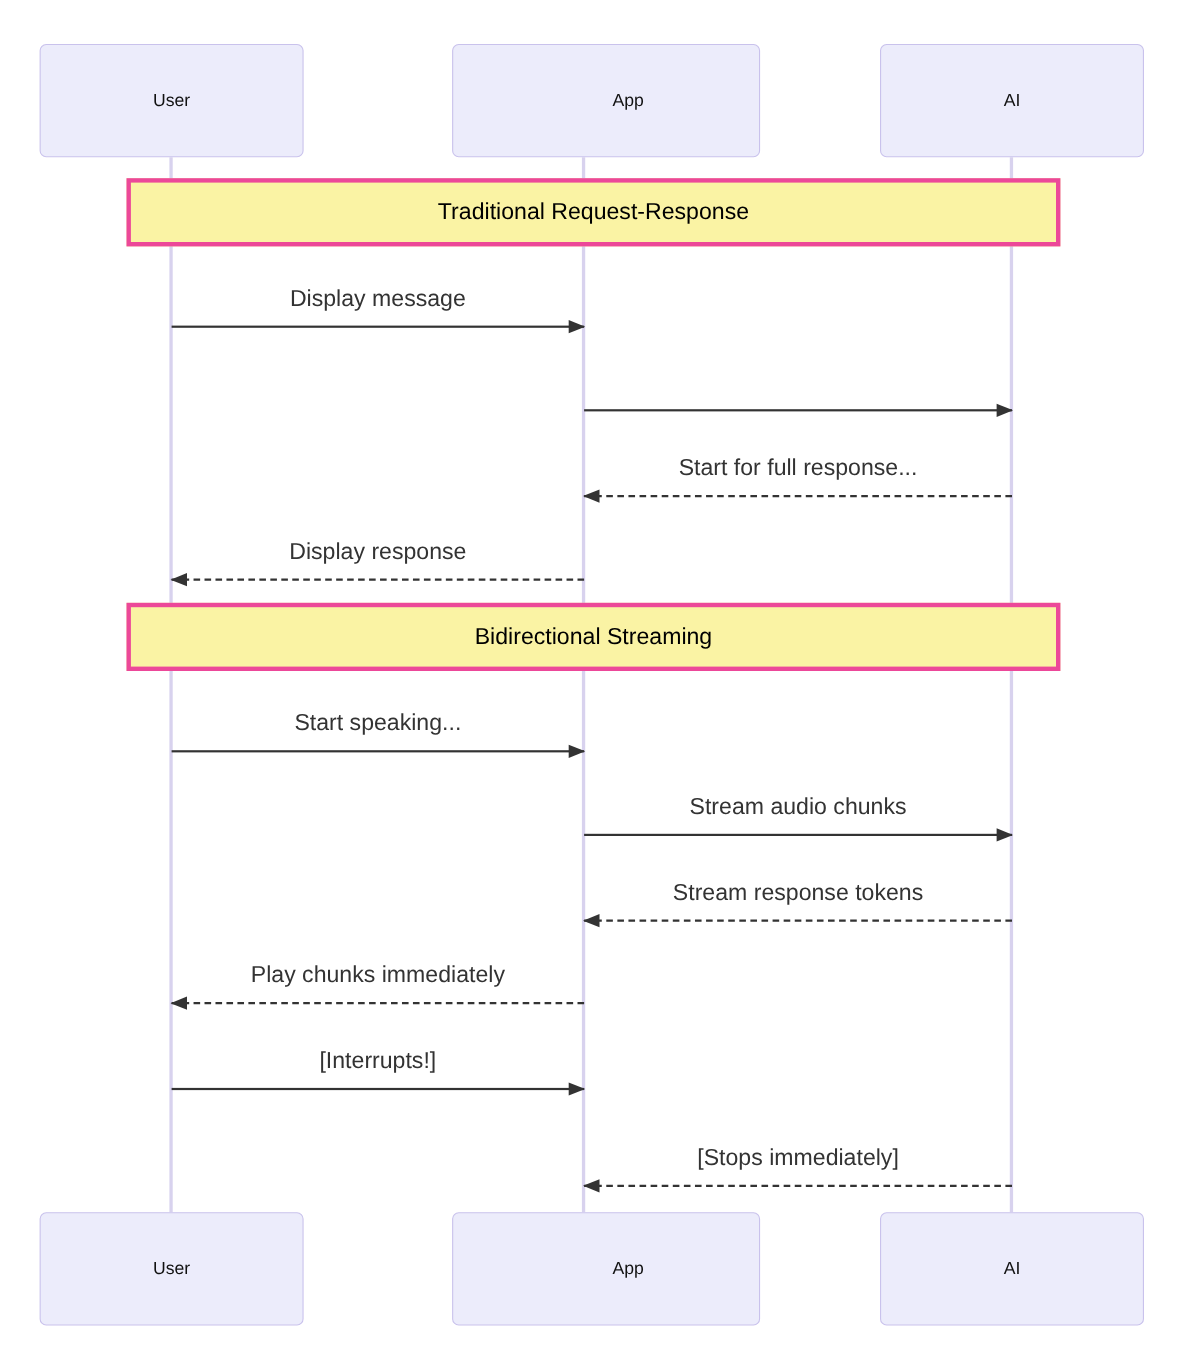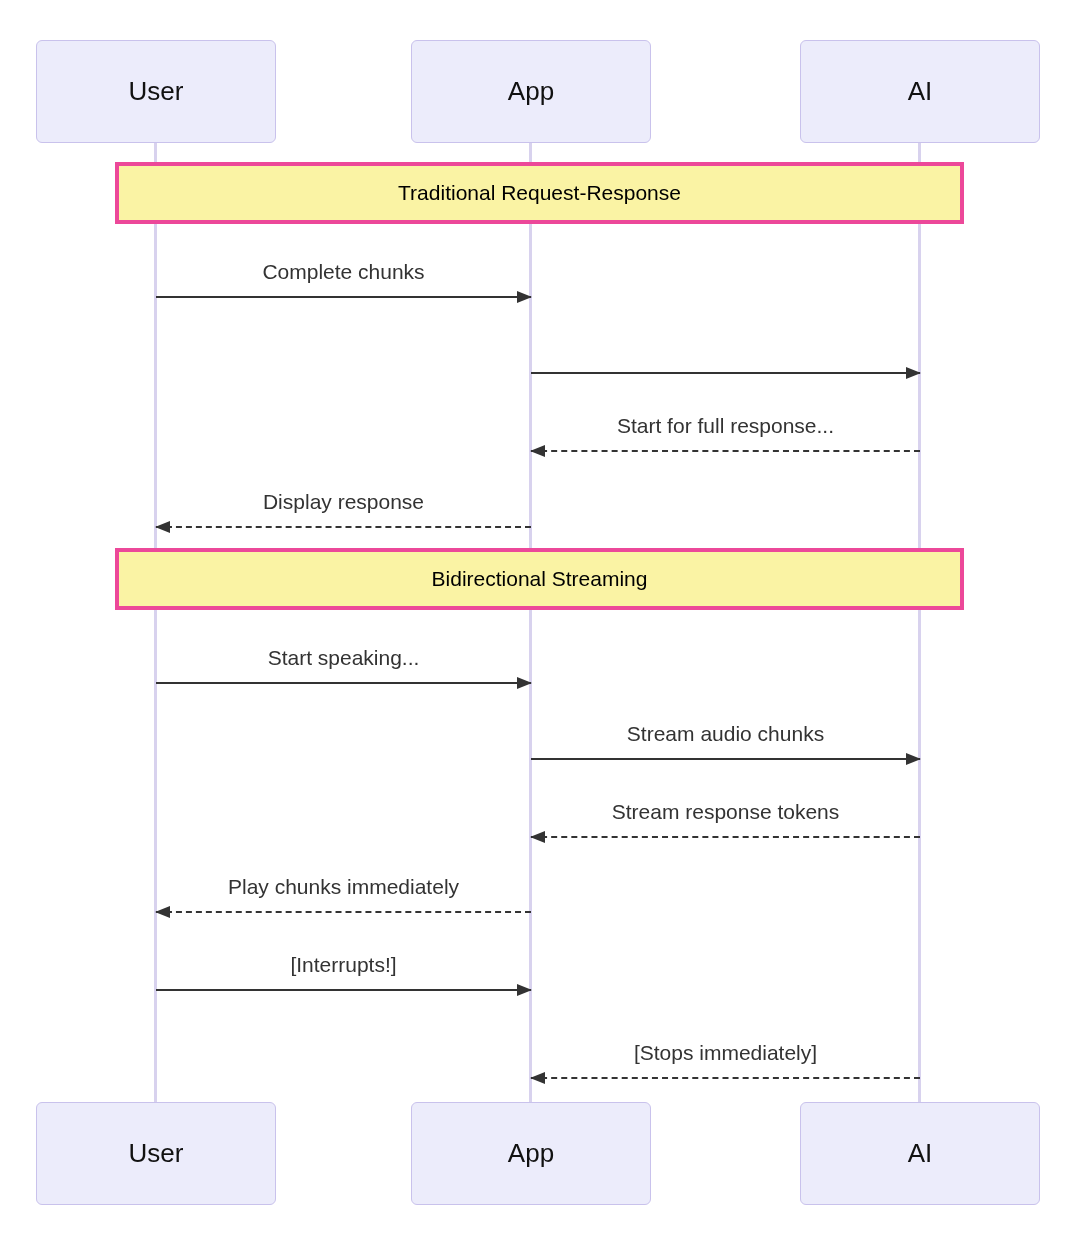--- a/index.html
+++ b/index.html
@@ -11,24 +11,24 @@
     overflow:hidden;
   }
   
   .actor-box {
     position:absolute;
     width:238px; height:101px;
     background:#ececfb;
     border:1px solid #c9c2ec;
     border-radius:6px;
     display:flex; align-items:center; justify-content:center;
-    font-size:26px; color:#111111;
+    font-size:16px; color:#111111;
   }
   .actor-user { left:36px; }
-  .actor-app  { left:411px; }
+  .actor-app  { left:411px;padding-left:40px; }
   .actor-ai   { left:800px; }
   .actor-top    { top:40px; }
   .actor-bottom { top:1102px; }
   
   .lifeline {
     position:absolute;
     top:143px; height:959px; width:3px;
     background:#d8d2ee;
   }
   .lifeline-user { left:154px; }
@@ -89,21 +89,21 @@
   </div>
   <div class="actor-box actor-top actor-ai">
     <span>AI</span>
   </div>
 
   <div class="note note-1">
     <span>Traditional Request-Response</span>
   </div>
 
   <div class="msg solid dir-right span-user-app m0">
-    <div class="mlabel">Complete chunks</div>
+    <div class="mlabel">Display message</div>
     <div class="mline"></div>
     <span class="head"></span>
   </div>
 
   <div class="msg solid dir-right span-app-ai m1">
     <div class="mline"></div>
     <span class="head"></span>
   </div>
 
   <div class="msg dashed dir-left span-app-ai m2">

